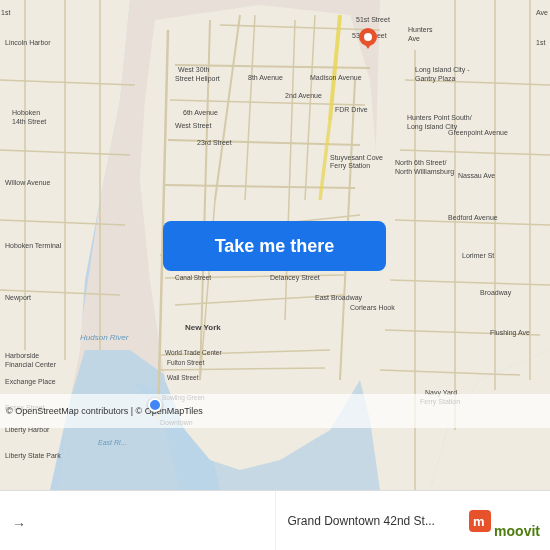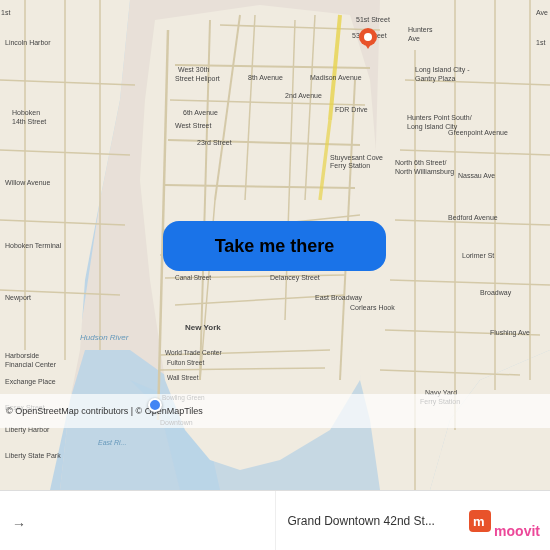--- a/index.html
+++ b/index.html
@@ -28,23 +28,23 @@
     }
 
     
     #take-me-there-btn {
       position: absolute;
       top: 221px;
       left: 163px;
       width: 223px;
       height: 50px;
       background-color: #1a73e8;
-      color: #000000;
+      color: #ffffff;
       border: none;
-      border-radius: 16px;
+      border-radius: 8px;
       font-size: 18px;
       font-weight: bold;
       cursor: pointer;
       z-index: 10;
       display: flex;
       align-items: center;
       justify-content: center;
     }
 
     
@@ -109,21 +109,21 @@
       top: 50%;
       transform: translateY(-50%);
       display: flex;
       align-items: center;
       gap: 3px;
     }
 
     .moovit-text {
       font-size: 14px;
       font-weight: bold;
-      color: #ec4899;
+      color: #4d7c0f;
       margin-top: 20px;
     }
 
     
     .origin-dot {
       position: absolute;
       width: 14px;
       height: 14px;
       background: #4285f4;
       border: 2px solid white;

